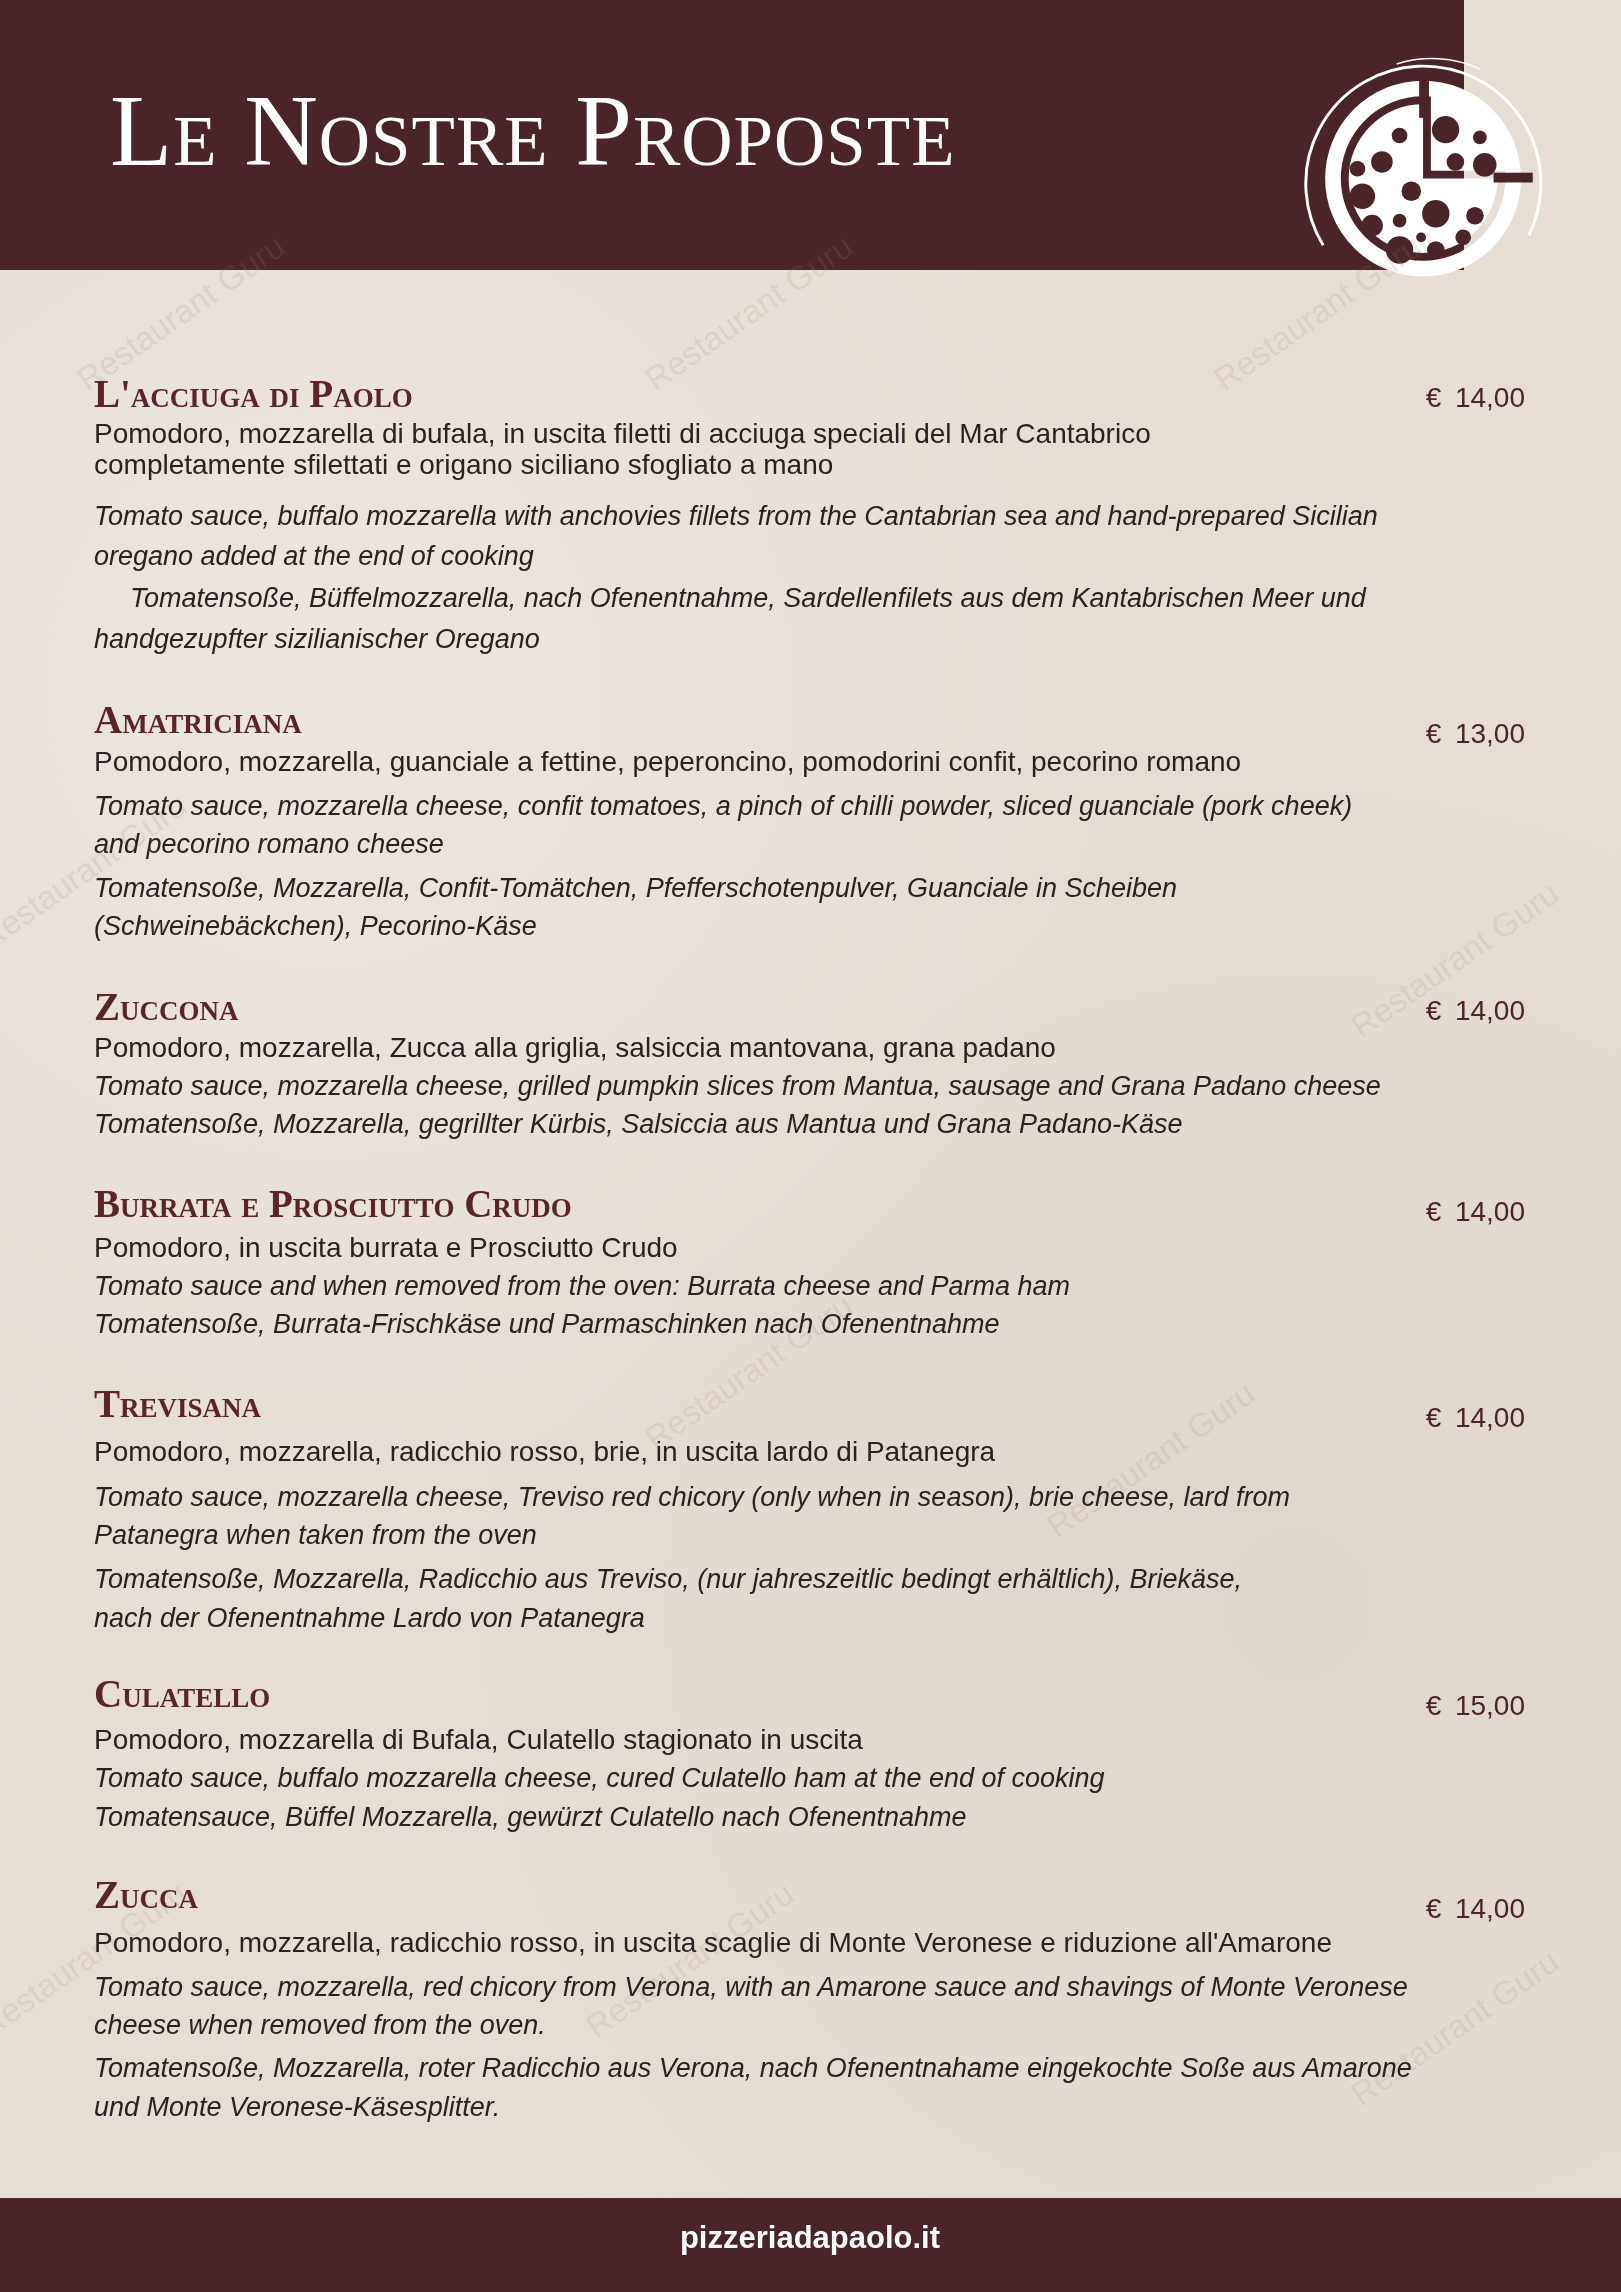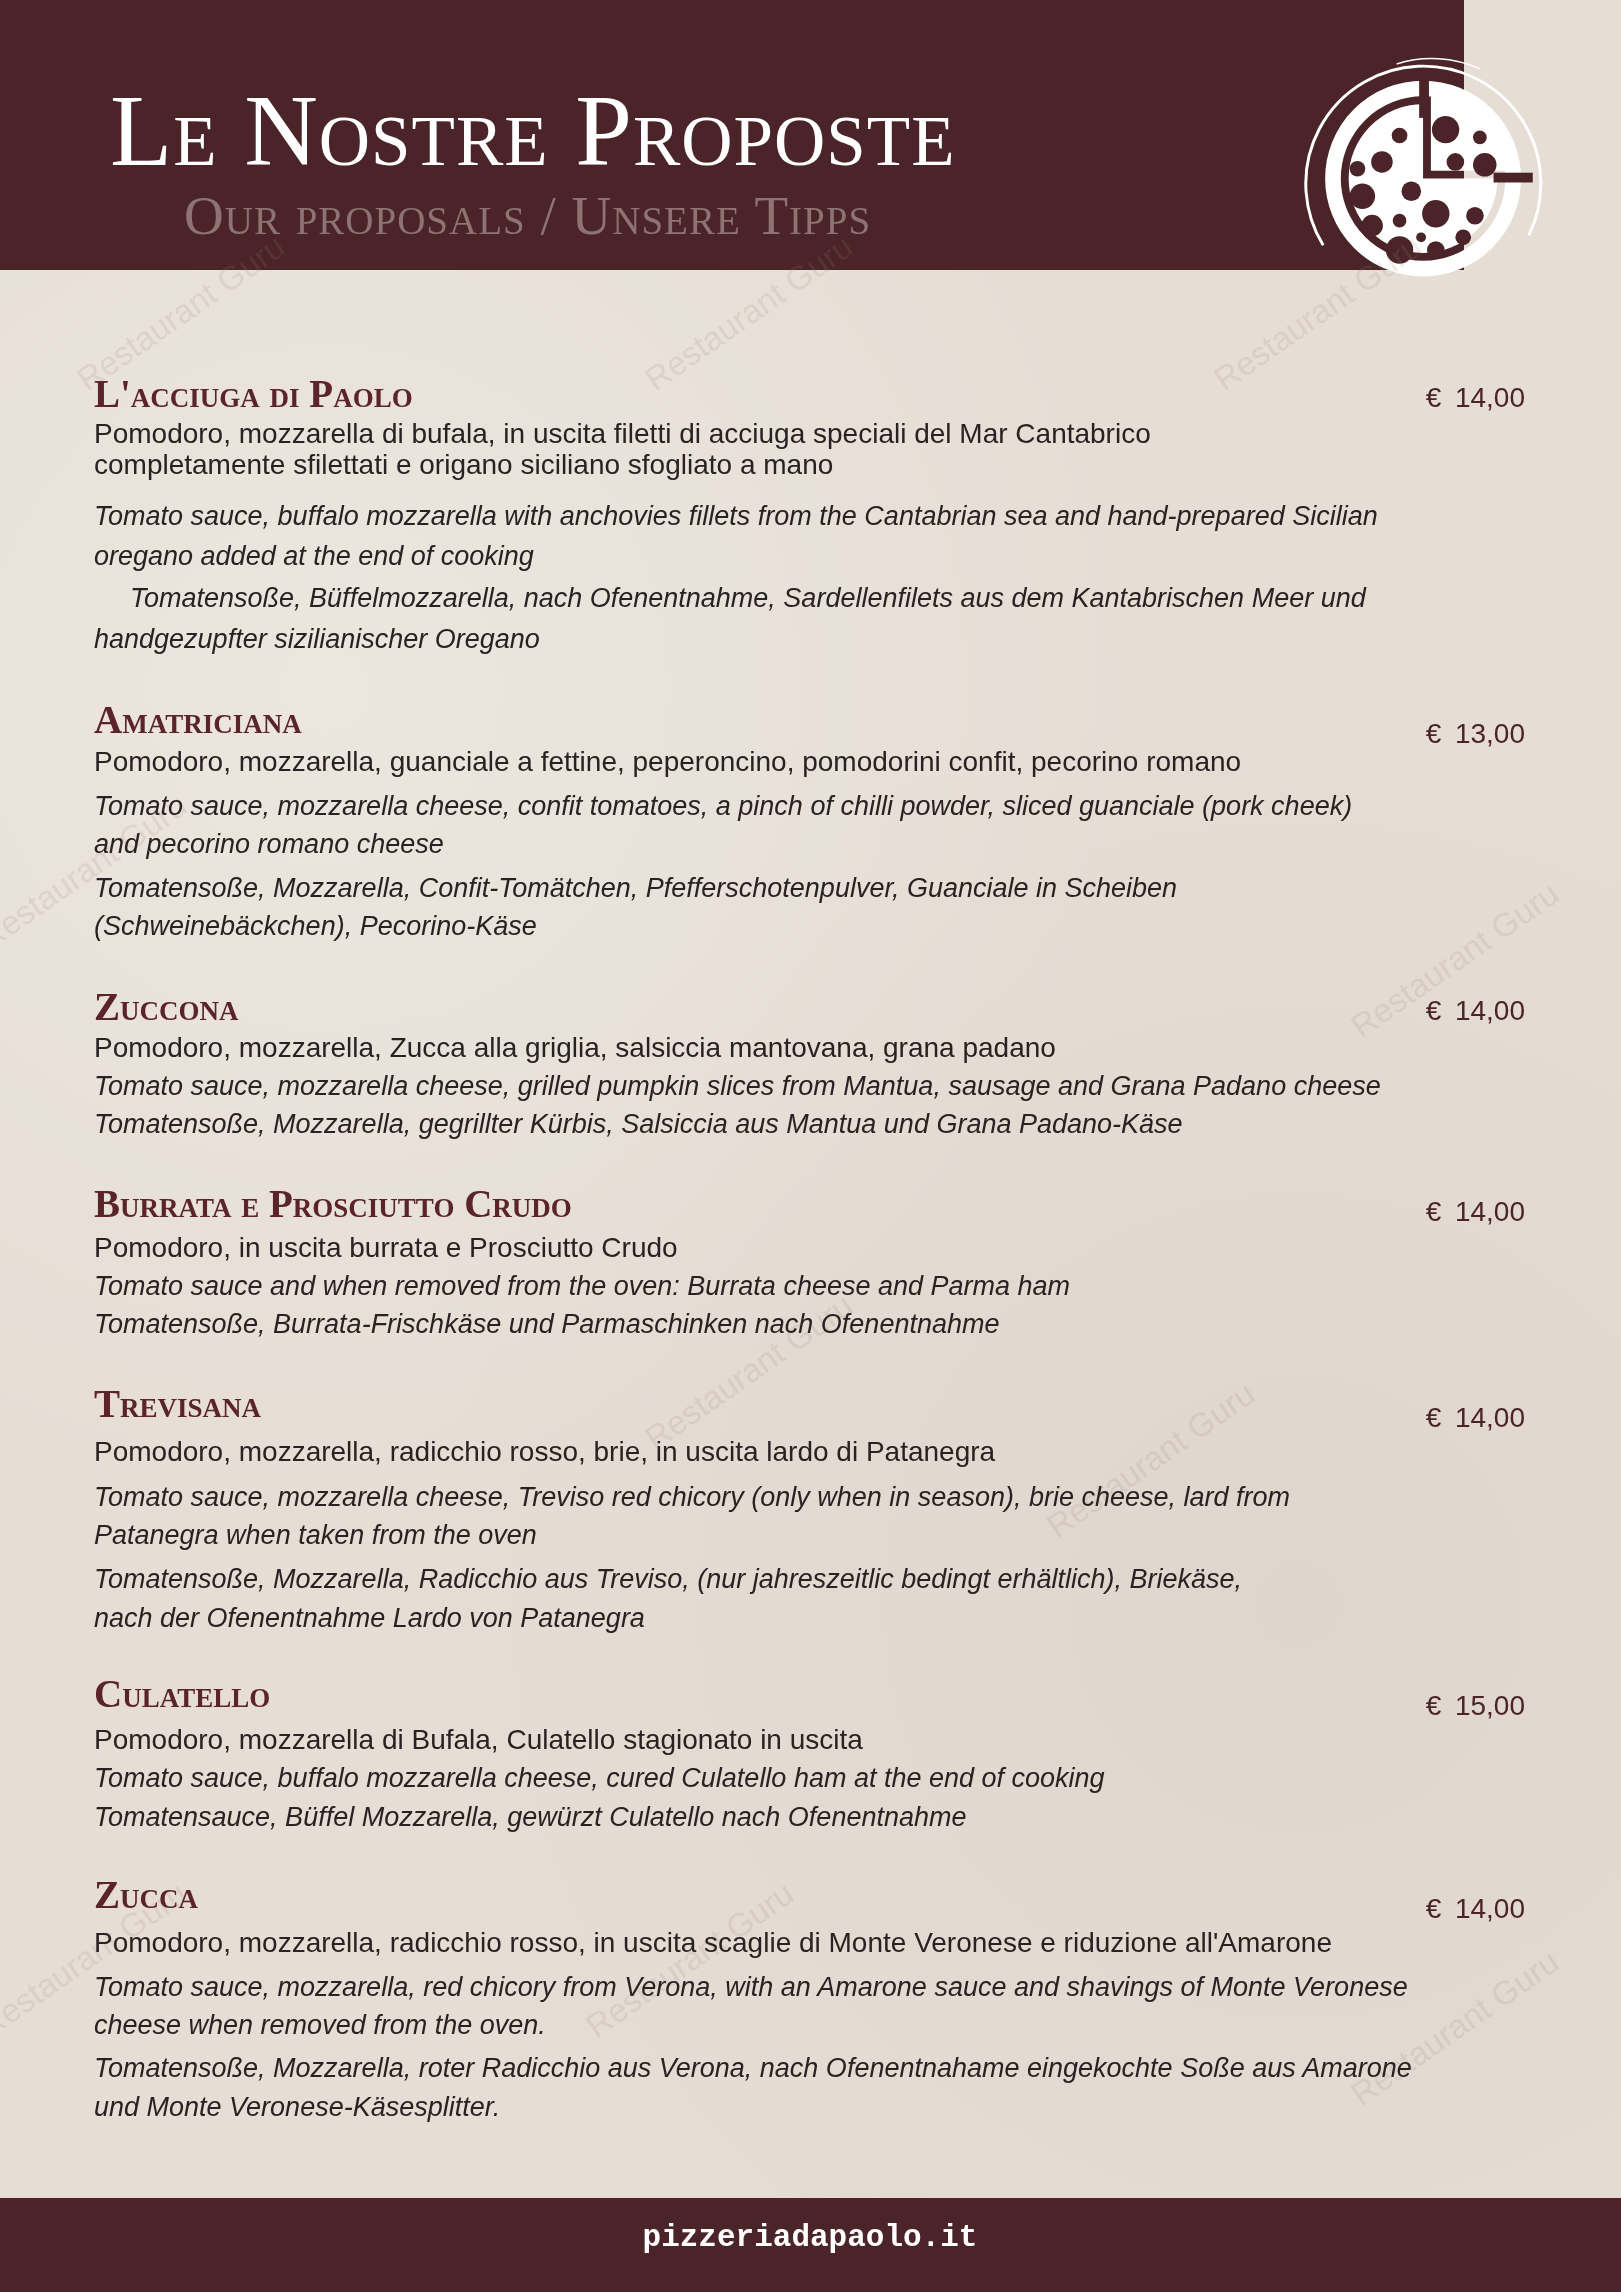--- a/index.html
+++ b/index.html
@@ -55,30 +55,29 @@
     font-size:28px; line-height:38px;
   }
   .it { color:#2a2222; }
   .en, .de { font-style:italic; font-size:27px; color:#2a2222; }
   .footer {
     position:absolute; left:0; top:2198px; width:1621px; height:94px;
     background:#4a2428;
   }
   .footer-text {
     position:absolute; left:0; width:1620px; top:21.6px; text-align:center;
-    font-family:Liberation Mono, monospace; font-weight:bold;
+    font-family:Liberation Sans, sans-serif; font-weight:bold;
     font-size:31px; color:#ffffff;
   }
 </style>
 </head>
 <body>
 
 <div class="header">
   <div class="title">Le Nostre Proposte</div>
-  <div class="subtitle">Our proposals / Unsere Tipps</div>
 </div>
 
 <div class="logo">
   <svg width="284" height="265" viewBox="0 0 290 270">
 
     <path d="M 40 200 A 120 120 0 1 1 250 190" fill="none" stroke="#ffffff" stroke-width="3"></path>
     <path d="M 115 15 A 120 120 0 0 1 200 20" fill="none" stroke="#ffffff" stroke-width="1.5"></path>
 
     <circle cx="142" cy="132" r="92" fill="none" stroke="#ffffff" stroke-width="16"></circle>
 

